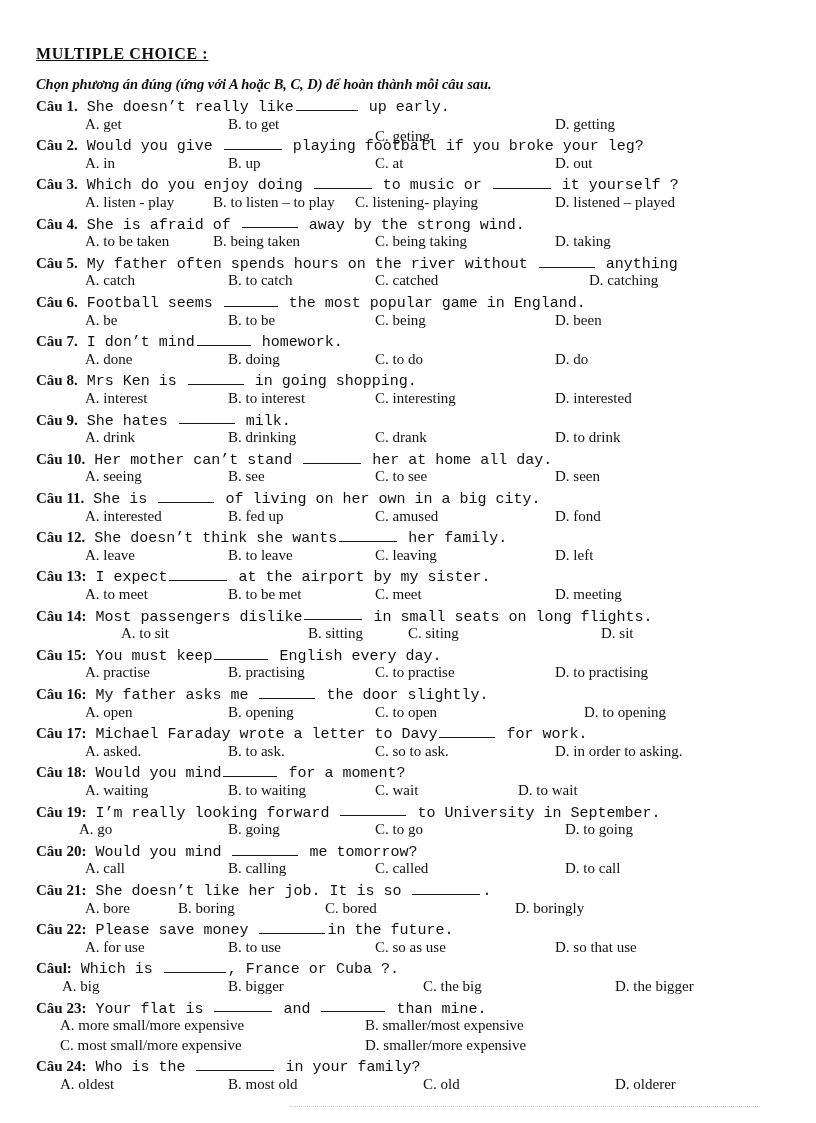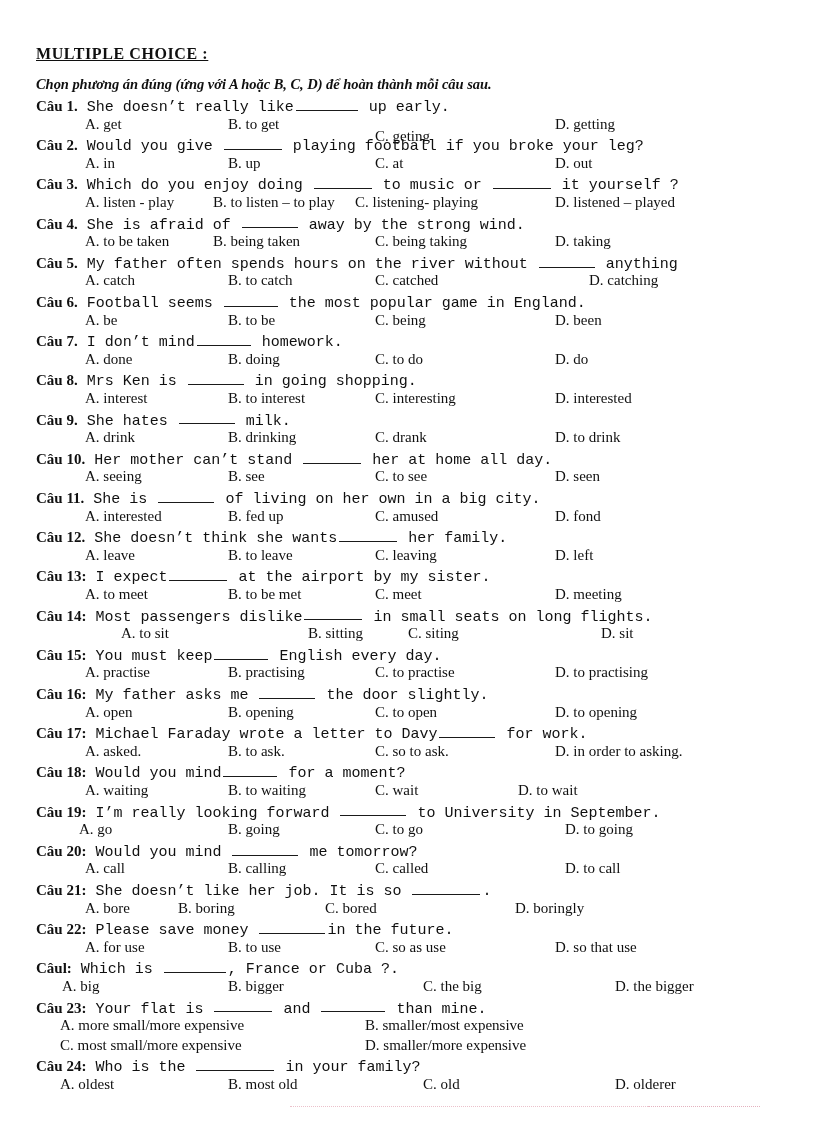--- a/index.html
+++ b/index.html
@@ -168,21 +168,21 @@
         <div class="opt" style="left: 85px; text-align: right;">A. practise</div>
         <div class="opt" style="left: 228px;">B. practising</div>
         <div class="opt" style="left: 375px;">C. to practise</div>
         <div class="opt" style="left: 555px;">D. to practising</div>
       </div>
       <div class="q" style="top: 684px;"><span class="num">Câu 16:</span><span class="stem"> My father  asks me  </span><span class="blank" style="width: 56px;"></span><span class="stem">  the door slightly.</span></div>
       <div class="opts" style="top: 703.6px;">
         <div class="opt" style="left: 85px;">A.  open</div>
         <div class="opt" style="left: 228px;">B. opening</div>
         <div class="opt" style="left: 375px;">C. to open</div>
-        <div class="opt" style="left: 555px; font-family: Liberation Serif, serif;">D. to opening</div>
+        <div class="opt" style="left: 584px; font-family: Liberation Serif, serif;">D. to opening</div>
       </div>
       <div class="q" style="top: 723.2px;"><span class="num">Câu 17:</span><span class="stem"> Michael  Faraday wrote a letter  to Davy</span><span class="blank" style="width: 56px;"></span><span class="stem">  for work.</span></div>
       <div class="opts" style="top: 742.8px;">
         <div class="opt" style="left: 85px;">A.  asked.</div>
         <div class="opt" style="left: 228px;">B. to ask.</div>
         <div class="opt" style="left: 375px;">C. so to ask.</div>
         <div class="opt" style="left: 555px;">D. in order to asking.</div>
       </div>
       <div class="q" style="top: 762.4px;"><span class="num">Câu 18:</span><span class="stem"> Would  you mind</span><span class="blank" style="width: 54px;"></span><span class="stem">  for a moment?</span></div>
       <div class="opts" style="top: 782px;">

